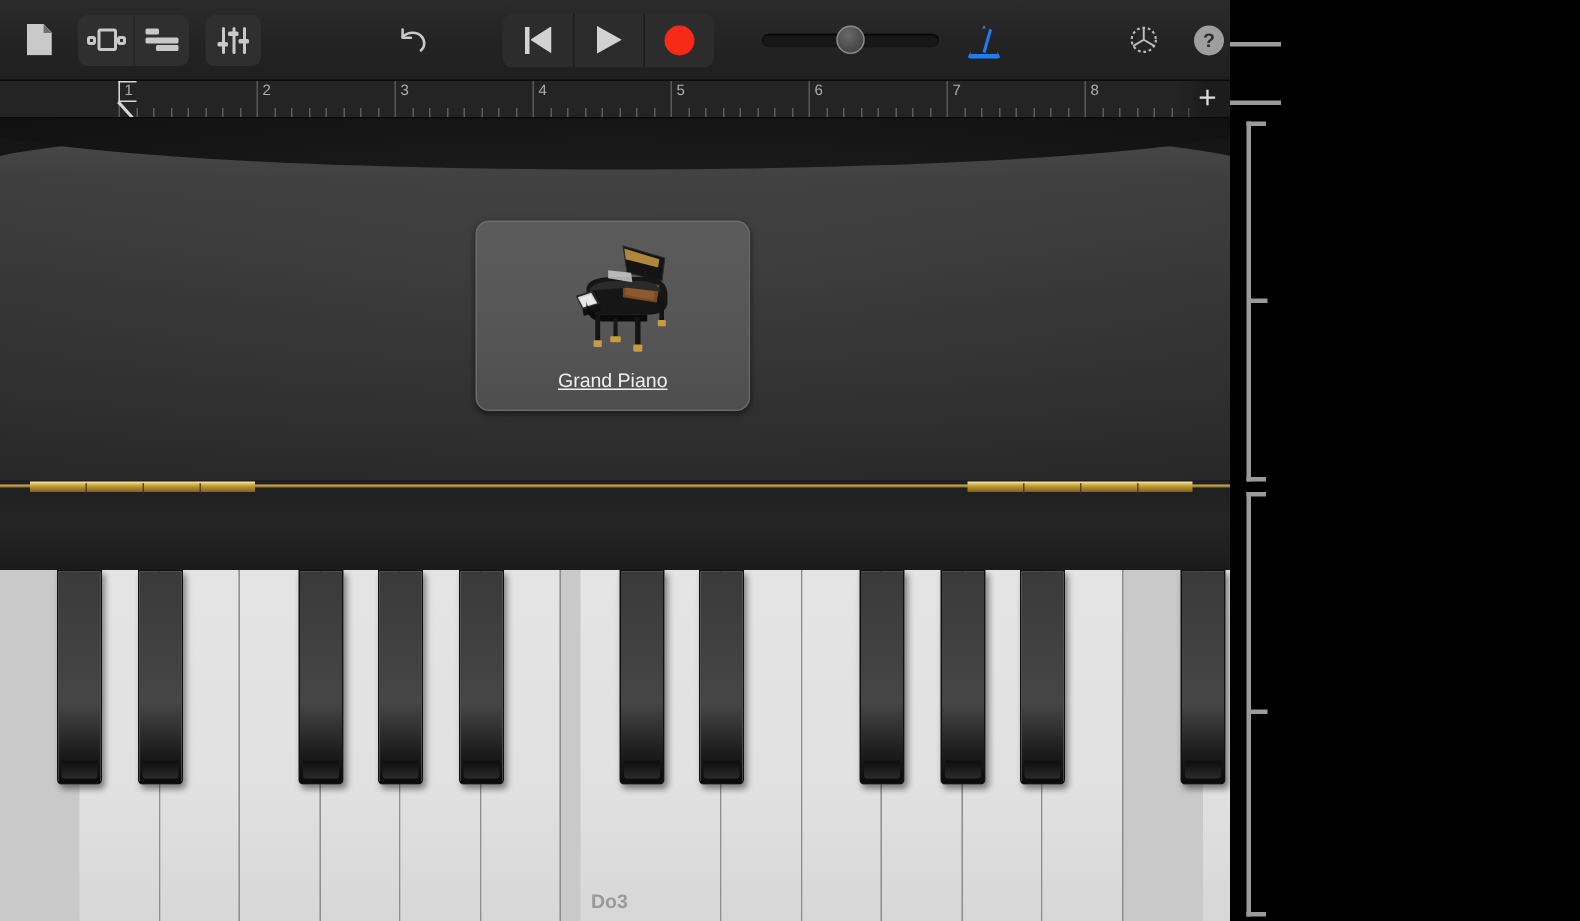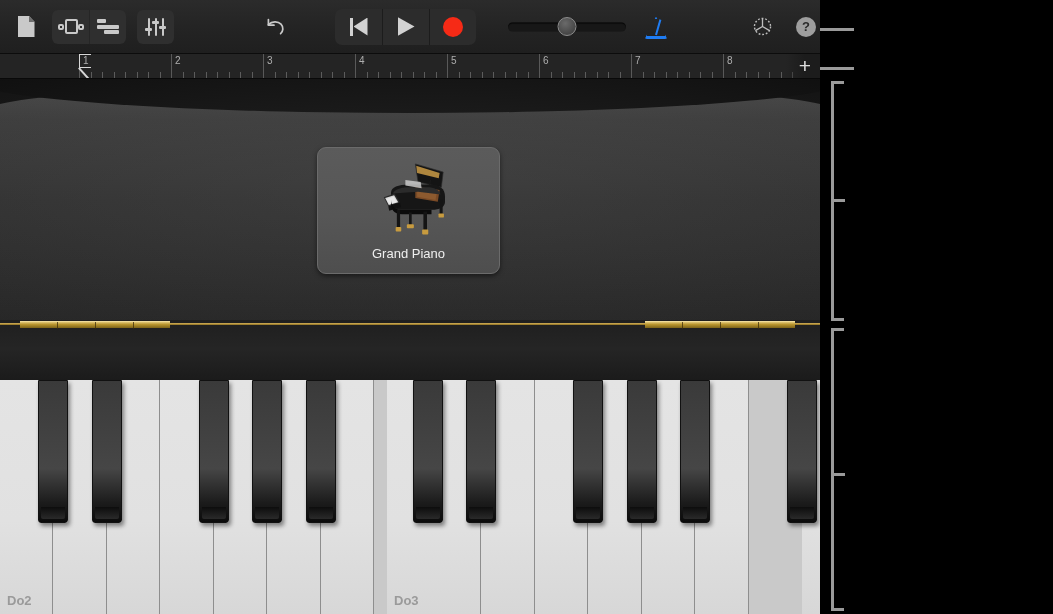--- a/index.html
+++ b/index.html
@@ -149,21 +149,21 @@
 
   .card {
     position:absolute; left:317px; top:68px; width:183px; height:127px;
     background: linear-gradient(180deg,#5b5b5b 0%, #565656 55%, #4e4e4e 100%);
     border-radius:9px;
     border:1px solid #6b6b6b;
     box-shadow: 0 2px 5px rgba(0,0,0,.5);
   }
   .card-label {
     position:absolute; left:0; bottom:12px; width:100%; text-align:center;
-    font-size:13px; color:#efefef;
+    font-size:13px; color:#efefef;text-decoration:underline;
   }
   .piano-art { position:absolute; left:50%; top:12px; transform:translateX(-50%); width:90px; height:78px; }
 
   
   .ctrlbar {
     position:absolute; left:0; top:320px; width:820px; height:60px;
     background: linear-gradient(180deg,#1f1f1f 0%, #252525 48%, #1b1b1b 100%);
   }
   .brass-line { position:absolute; left:0; top:3px; width:820px; height:2px;
     background: linear-gradient(180deg,#d6b35c,#8a6d1e); }
@@ -445,23 +445,20 @@
     </div>
     <div class="hinge" style="left:645px; width:150px;">
       <i style="left:37px"></i>
         <i style="left:75px"></i>
         <i style="left:113px"></i>
     </div>
 
   </div>
 
   <div class="keyboard" id="keyboard">
-      <div class="wkey" style="left: 0px; width: 53.4899px;">
-        <span class="lbl">Do2</span>
-      </div>
       <div class="wkey" style="left: 53.4899px; width: 53.4899px;"></div>
       <div class="wkey" style="left: 106.98px; width: 53.4899px;"></div>
       <div class="wkey" style="left: 160.47px; width: 53.4899px;"></div>
       <div class="wkey" style="left: 213.96px; width: 53.4899px;"></div>
       <div class="wkey" style="left: 267.449px; width: 53.4899px;"></div>
       <div class="wkey" style="left: 320.939px; width: 53.4899px;"></div>
       <div class="wkey" style="left: 387px; width: 53.4899px;">
         <span class="lbl">Do3</span>
       </div>
       <div class="wkey" style="left: 427.919px; width: 53.4899px;"></div>

